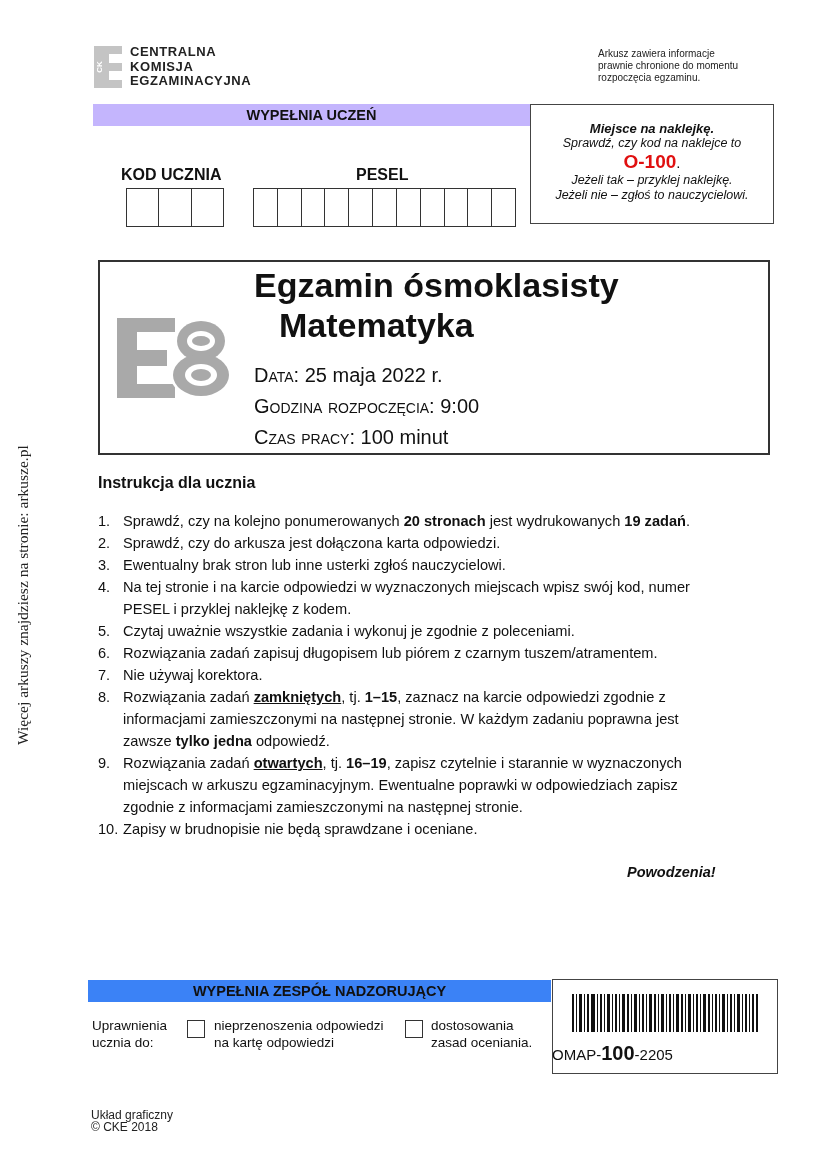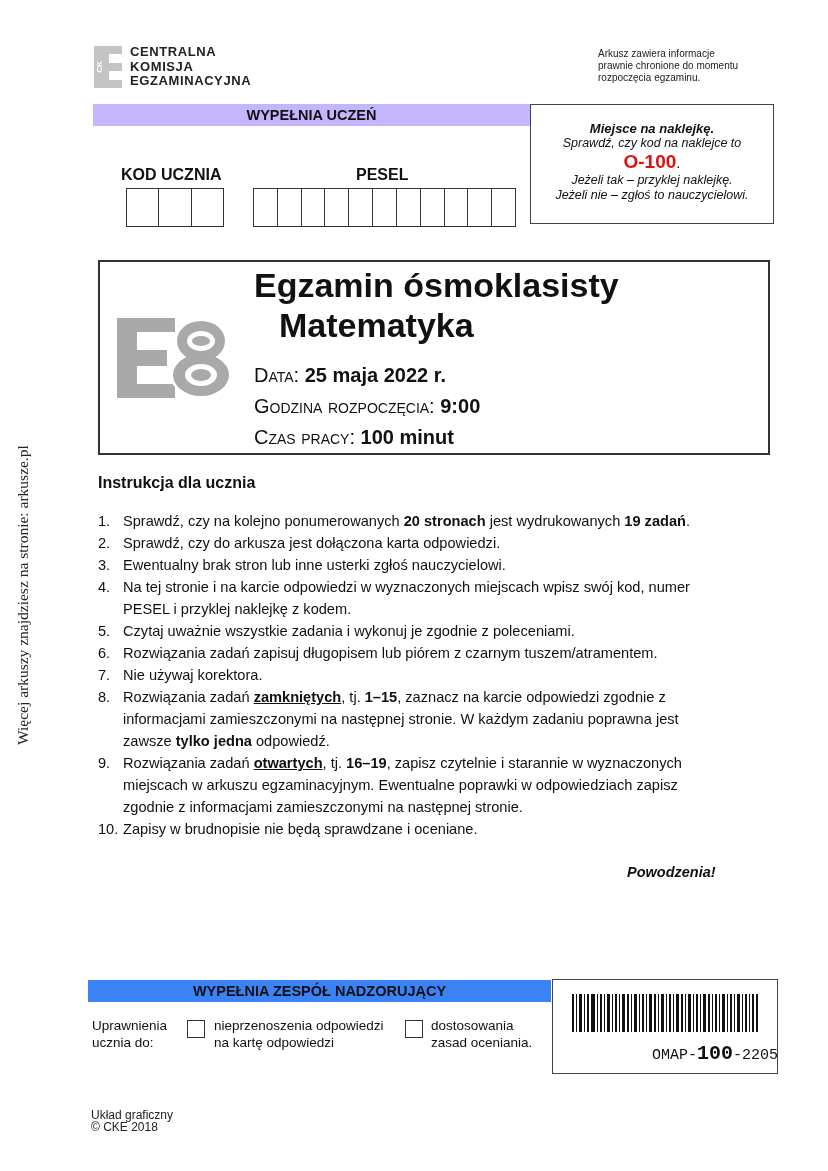--- a/index.html
+++ b/index.html
@@ -37,21 +37,21 @@
   .sticker .st-code { font-style: normal; font-weight: bold; color: #e01010; font-size: 19px; line-height: 22px; margin-top: 48px; }
   .sticker .st-dot { font-style: normal; font-size: 15px; }
 
   
   .exam-box { left: 98px; top: 260px; width: 672px; height: 195px; border: 2px solid #333; box-sizing: border-box; }
   .e8-logo { left: 117px; top: 318px; width: 116px; height: 80px; }
   .exam-title { left: 254px; top: 265px; font-size: 34px; font-weight: bold; line-height: 40px; }
   .exam-subject { left: 254px; top: 305px; font-size: 34px; font-weight: bold; line-height: 40px; margin-left: 25px; }
   .meta-line { left: 254px; font-size: 20px; line-height: 24px; }
   .meta-line .sc { font-variant: small-caps; }
-  .meta-line b { font-weight: bold; }
+  .meta-line b { font-weight: normal; }
   .meta-date { top: 363px; }
   .meta-hour { top: 394px; }
   .meta-time { top: 425px; }
 
   
   .instr-title { left: 98px; top: 474px; font-size: 16px; font-weight: bold; }
   .instr-list { left: 98px; top: 510px; width: 640px; font-size: 14.6px; line-height: 22px; color: #111; }
   .instr-item { display: flex; }
   .instr-item .num { width: 25px; flex: none; }
   .instr-item .txt { flex: 1; }
@@ -65,21 +65,21 @@
   .band-sup span { display: block; text-align: center; font-size: 14.5px; font-weight: bold; line-height: 22px; }
   .rights-label { left: 92px; top: 1017px; font-size: 13.5px; line-height: 17px; }
   .chk { width: 18px; height: 18px; border: 1.5px solid #333; box-sizing: border-box; background: #fff; }
   .chk-1 { left: 187px; top: 1020px; }
   .chk-2 { left: 405px; top: 1020px; }
   .chk-label-1 { left: 214px; top: 1017px; font-size: 13.5px; line-height: 17px; }
   .chk-label-2 { left: 431px; top: 1017px; font-size: 13.5px; line-height: 17px; }
 
   .barcode-box { left: 552px; top: 979px; width: 226px; height: 95px; border: 1px solid #444; box-sizing: border-box; }
   .barcode { left: 572px; top: 994px; width: 186px; height: 38px; }
-  .barcode-code { left: 552px; top: 1042px; width: 226px; text-align: right; font-size: 15px; font-family: Liberation Mono, monospace; }
+  .barcode-code { left: 552px; top: 1042px; width: 226px; text-align: left; font-size: 15px; }
   .barcode-code b { font-size: 20px; font-weight: bold; }
 
   .footer-note { left: 91px; top: 1109px; font-size: 12px; line-height: 12px; color: #222; }
 </style>
 </head>
 <body>
 
 <div class="abs side-text">Więcej arkuszy znajdziesz na stronie: arkusze.pl</div>
 
 <svg class="abs cke-logo" viewBox="0 0 28 42">

